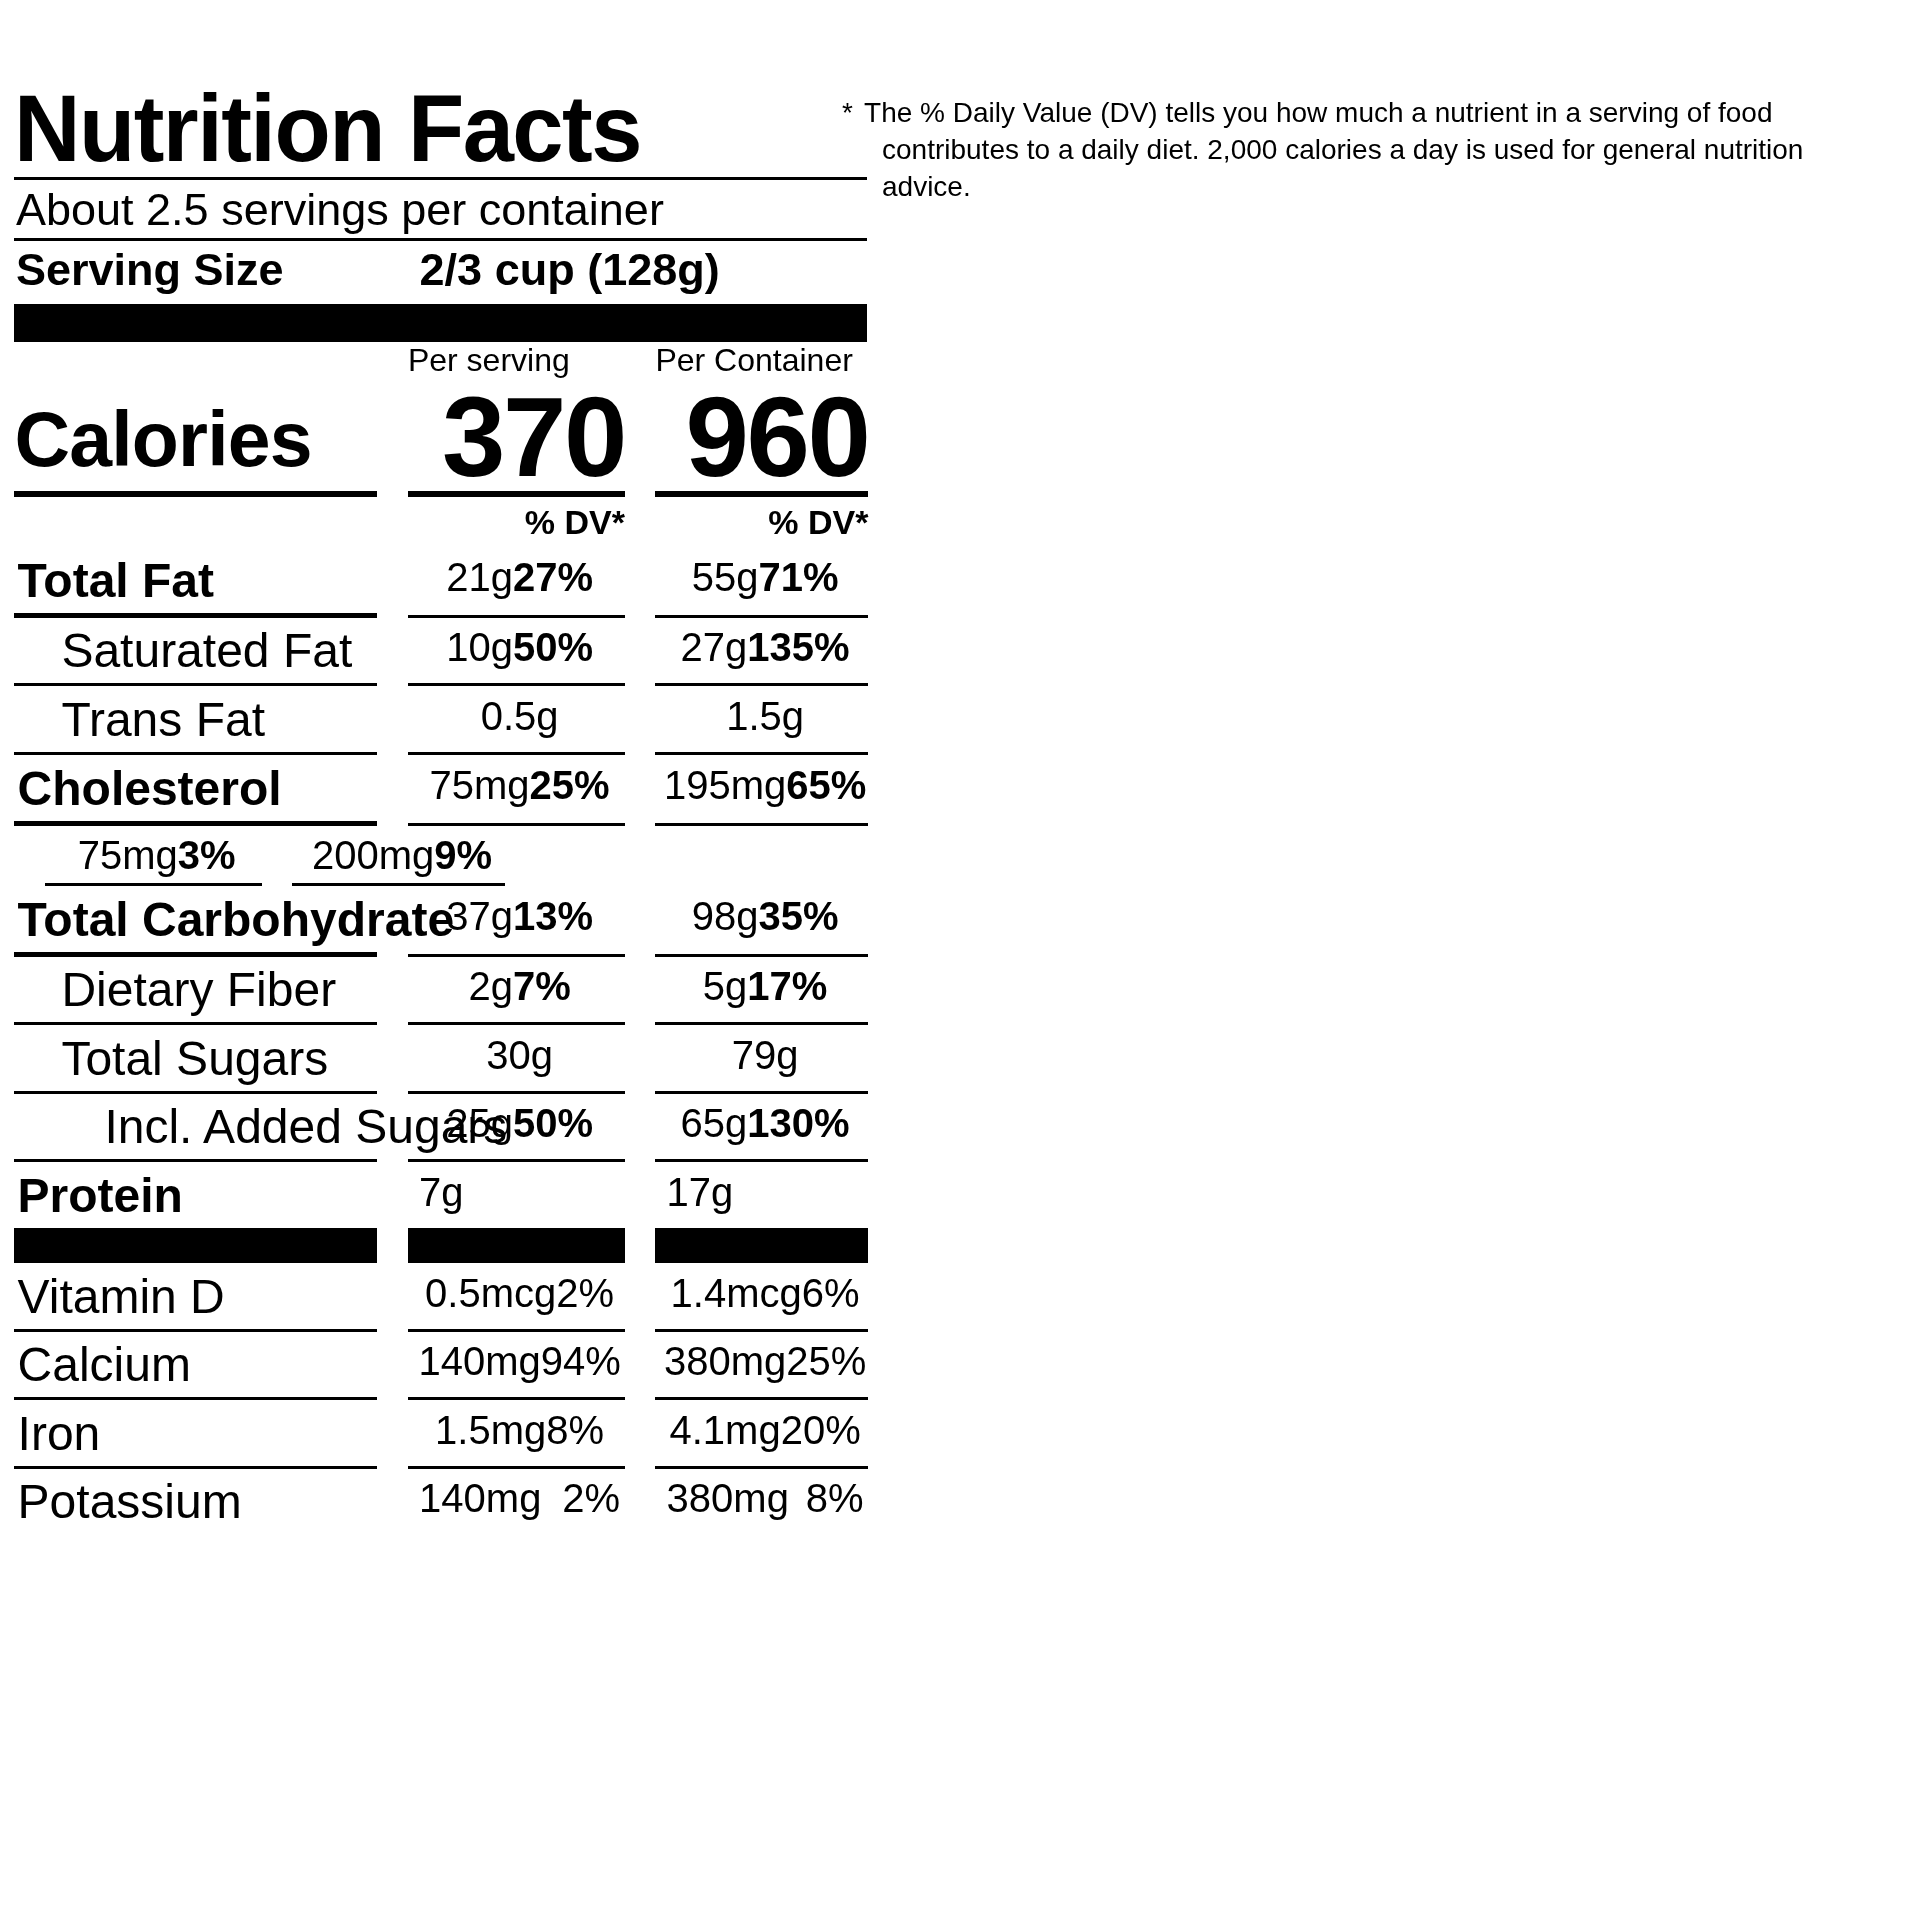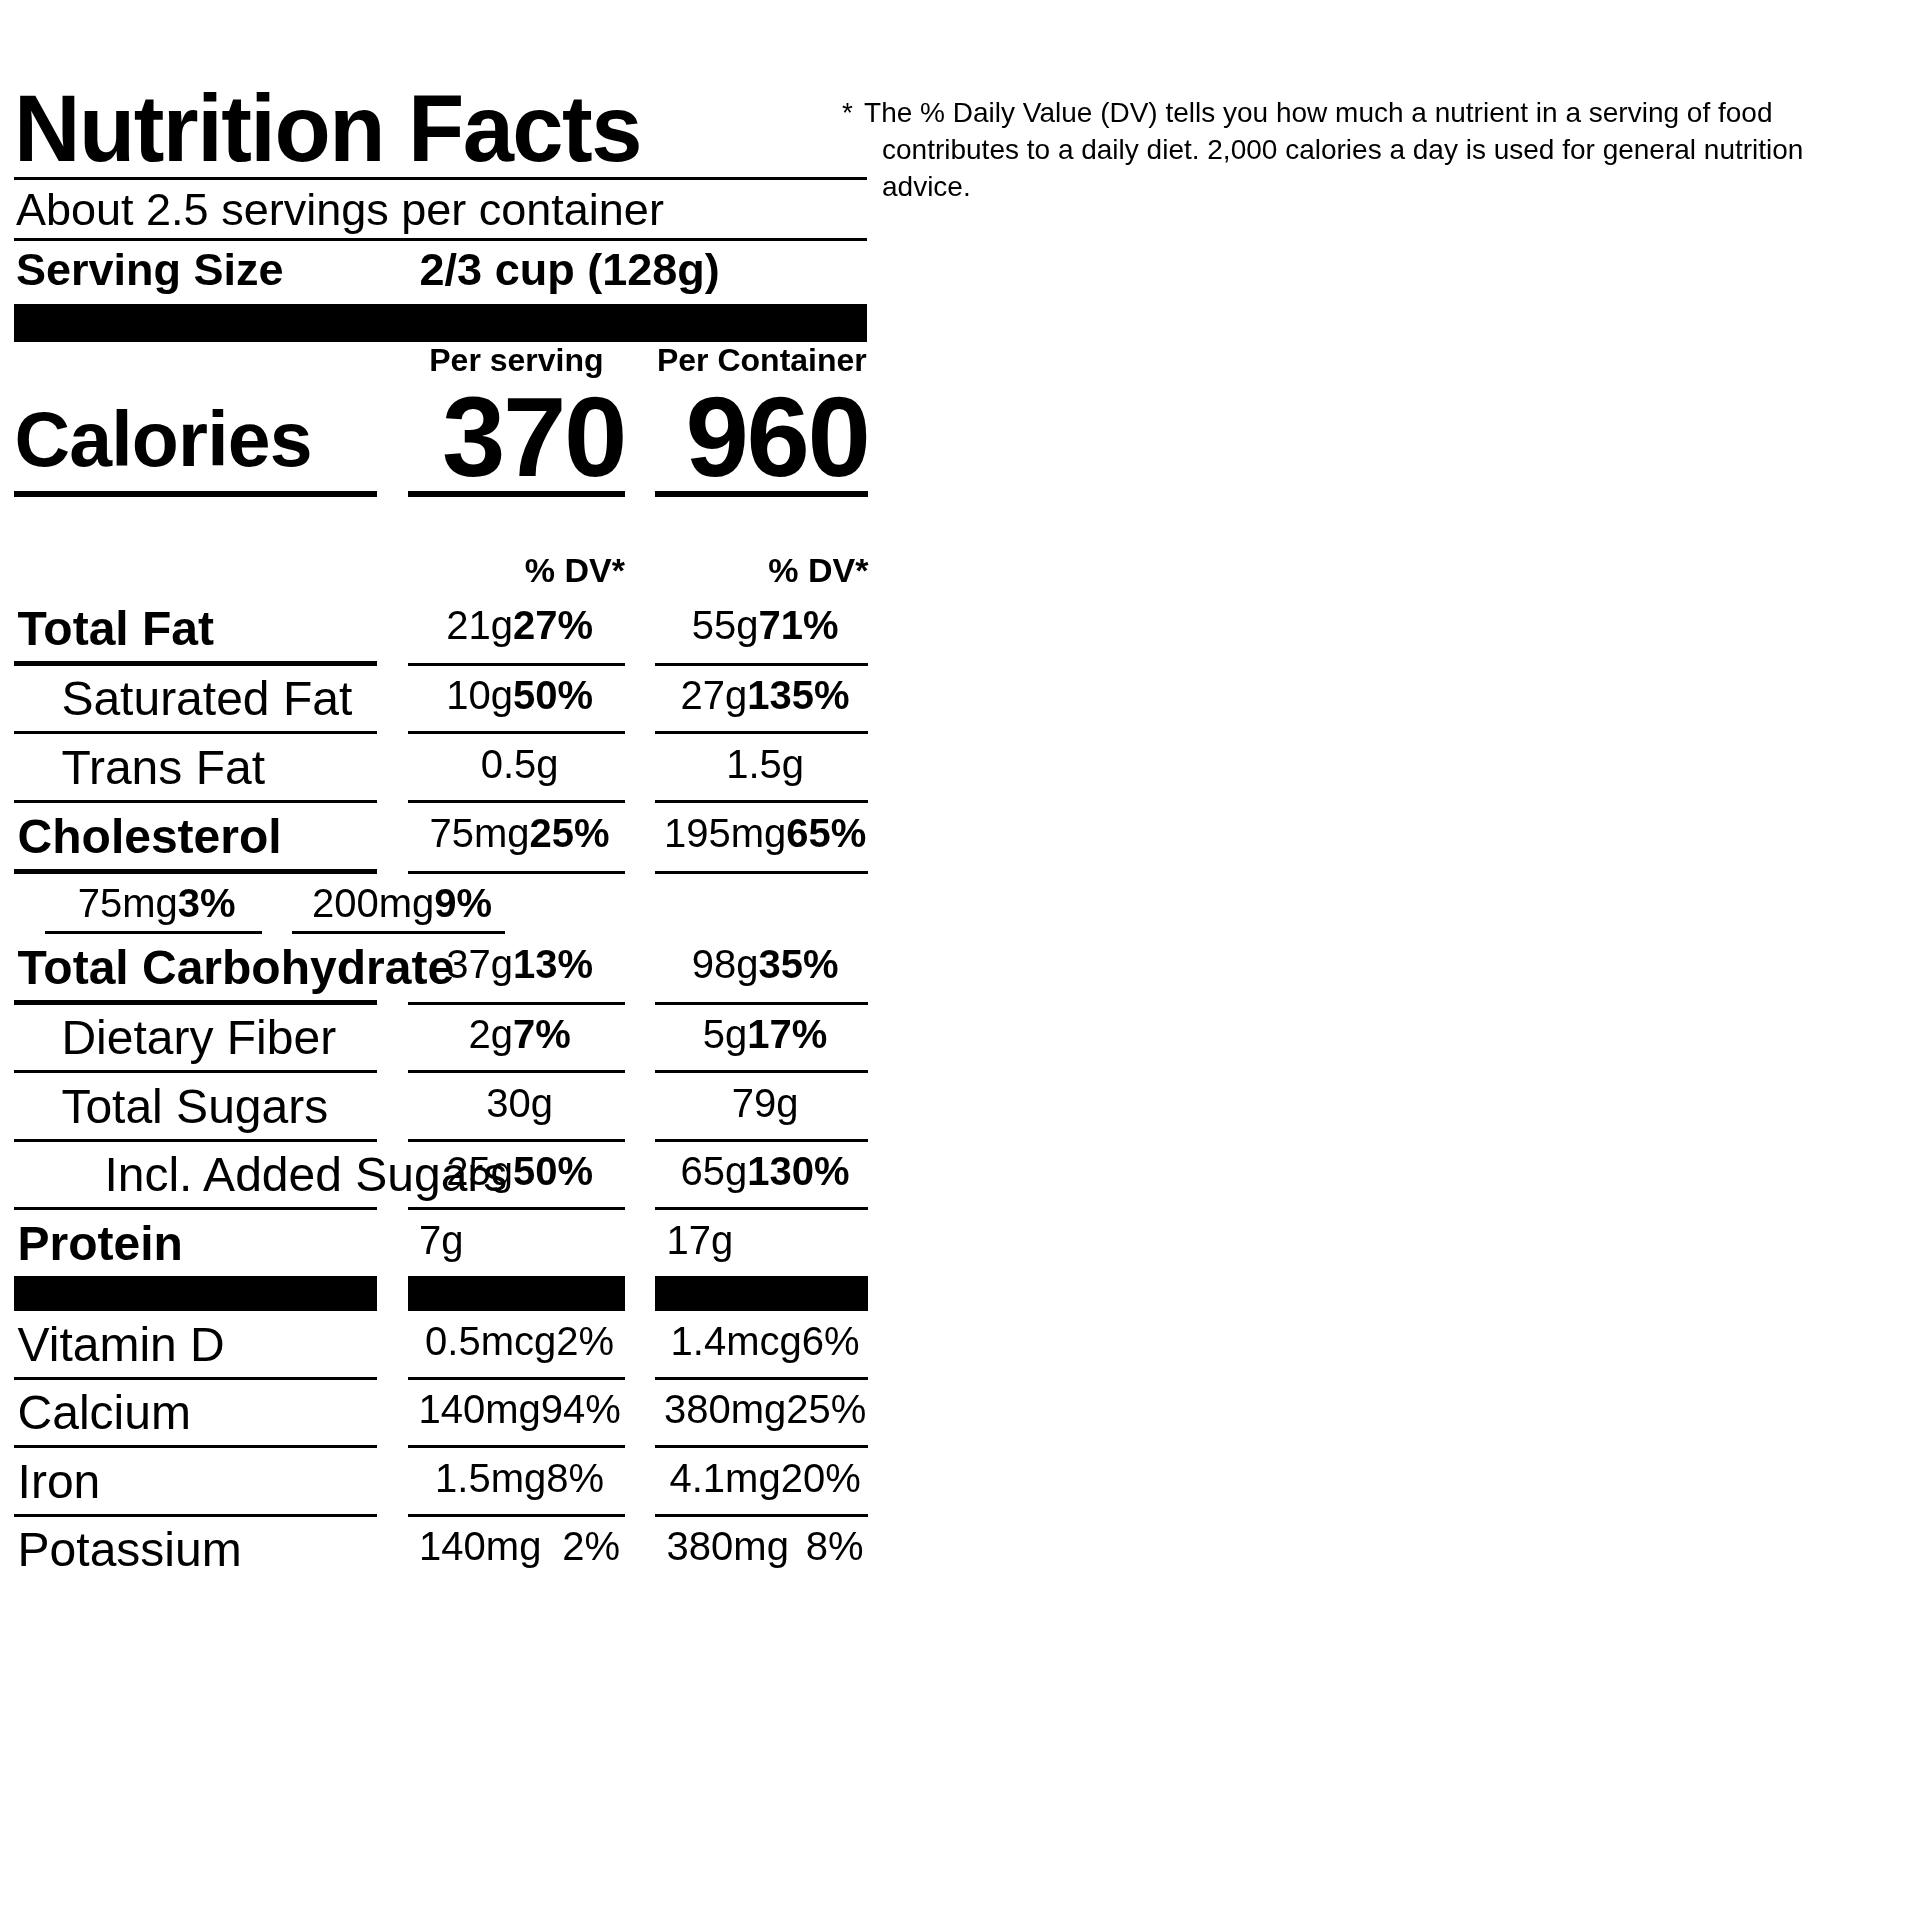--- a/index.html
+++ b/index.html
@@ -65,23 +65,23 @@
     display: flex;
     align-items: stretch;
   }
   .col-name { width: 363px; flex: 0 0 363px; }
   .col-gap  { width: 30.5px; flex: 0 0 30.5px; }
   .col-serv { width: 217px; flex: 0 0 217px; }
   .col-gap2 { width: 30.5px; flex: 0 0 30.5px; }
   .col-cont { width: 213px; flex: 0 0 213px; }
 
   .hdr-small {
-    font-weight: bold;
+    font-weight: normal;
     font-size: 32px;
-    text-align: center;
+    text-align: left;
     padding-bottom: 3.2px;
     white-space: nowrap;
   }
 
   .calorie-band {
     display: flex;
     align-items: flex-end;
   }
   .cal-word {
     font-weight: bold;
@@ -97,21 +97,20 @@
     text-align: right;
     letter-spacing: -2.4px;
   }
 
   .dv-head {
     font-weight: bold;
     font-size: 34px;
     text-align: right;
     padding: 6.4px 0 4.8px 0;
     white-space: nowrap;
-    margin-top: 48px;
   }
 
   
   .nrow {
     display: flex;
     align-items: stretch;
   }
   .cell {
     box-sizing: border-box;
     font-size: 48px;

